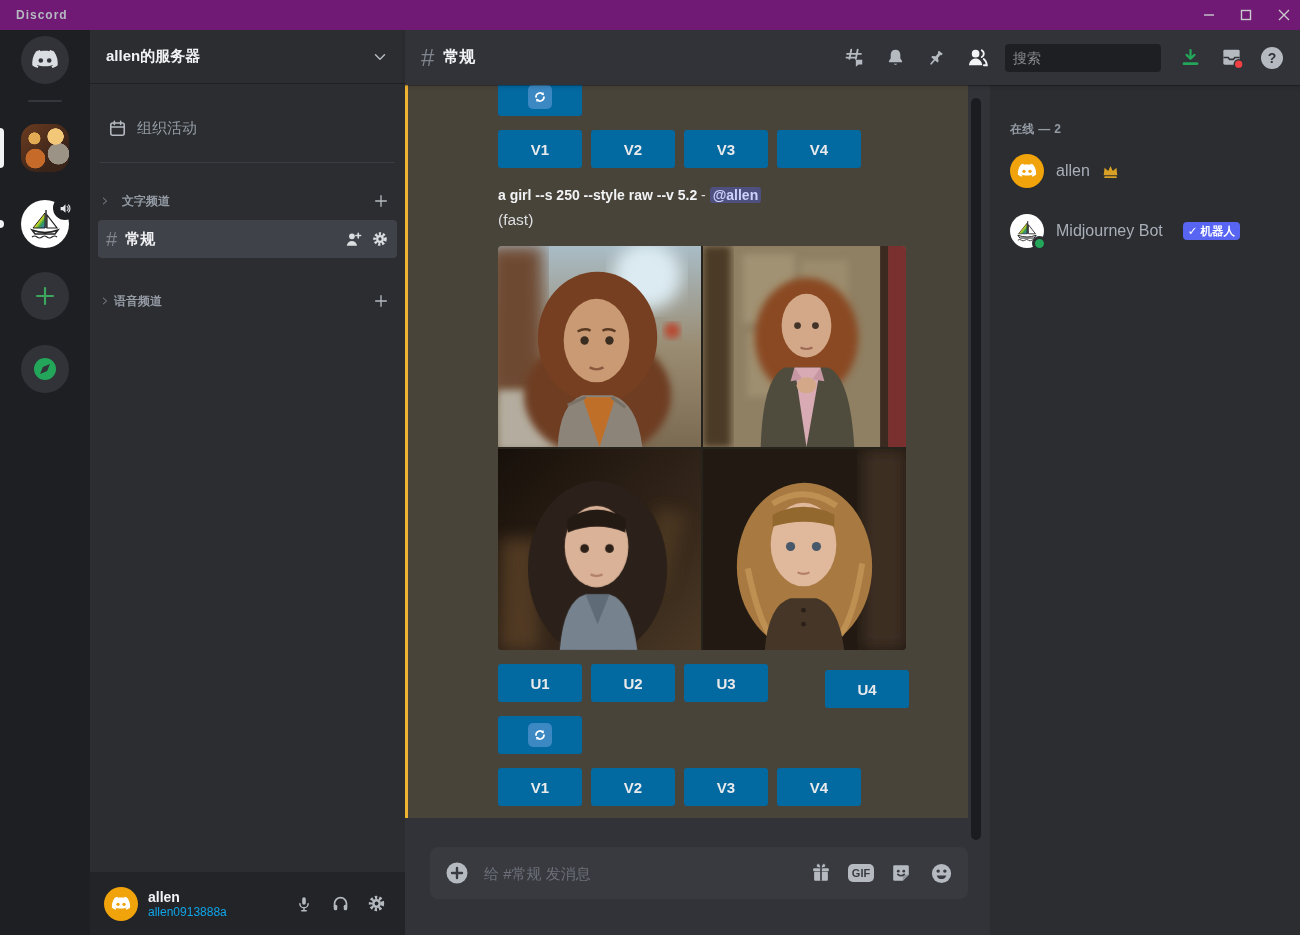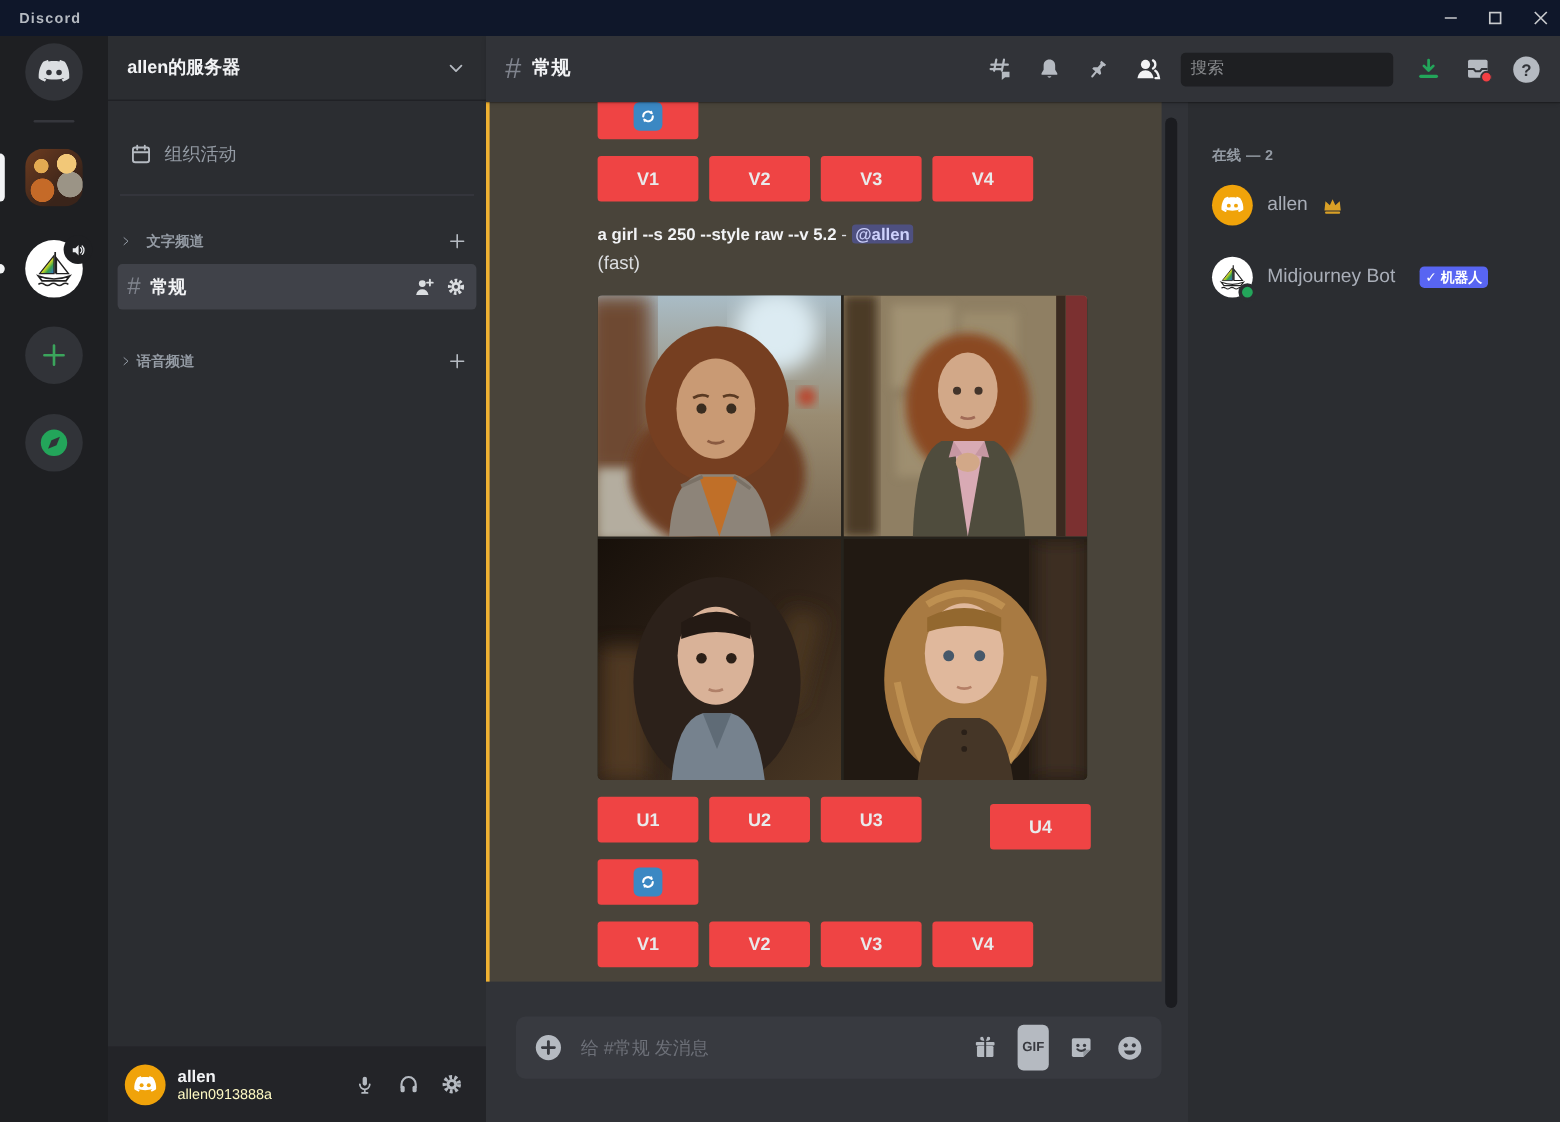--- a/index.html
+++ b/index.html
@@ -5,21 +5,21 @@
   * { box-sizing: border-box; margin: 0; padding: 0; }
   html,body { width:1300px; height:935px; }
   body {
     font-family: "Liberation Sans", "DejaVu Sans", sans-serif;
     background:#313338; overflow:hidden; position:relative;
     -webkit-font-smoothing:antialiased;
   }
   .abs { position:absolute; }
 
   
-  #titlebar { left:0; top:0; width:1300px; height:30px; background:#0f172a; z-index:50; }
+  #titlebar { left:0; top:0; width:1300px; height:30px; background:#701a75; z-index:50; }
   #wordmark { left:16px; top:8px; font-size:12px; font-weight:800; letter-spacing:1px; color:#b5bac1; }
   .winbtn { top:1px; width:30px; height:28px; display:flex; align-items:center; justify-content:center; }
   .winbtn svg { stroke:#c8cacd; stroke-width:1.4; fill:none; }
 
   
   #rail { left:0; top:30px; width:90px; height:905px; background:#1e1f22; }
   .rail-btn { left:21px; width:48px; height:48px; border-radius:50%; background:#313338;
               display:flex; align-items:center; justify-content:center; }
   #rail-divider { left:28px; top:70px; width:34px; height:2px; background:#35363c; border-radius:1px; }
   #srv-photo { left:21px; top:94px; width:48px; height:48px; border-radius:15px;
@@ -56,43 +56,43 @@
   #channel-pill .hash { color:#80848e; font-size:20px; font-weight:400; }
   #channel-pill .name { color:#f2f3f5; font-size:15px; font-weight:700; flex:1; }
   #channel-pill svg { flex:none; }
 
   #user-bar { left:0; top:842px; width:315px; height:63px; background:#232428;
       display:flex; align-items:center; padding:0 16px 0 14px; gap:10px; }
   #user-avatar { width:34px; height:34px; border-radius:50%; background:#f0a30a;
       display:flex; align-items:center; justify-content:center; flex:none; }
   #user-texts { flex:1; min-width:0; }
   #user-name { color:#f2f3f5; font-size:14px; font-weight:600; line-height:16px; }
-  #user-tag  { color:#fef9c3; font-size:12px; line-height:14px; }
+  #user-tag  { color:#0ea5e9; font-size:12px; line-height:14px; }
   .ubtn { width:26px; height:26px; display:flex; align-items:center; justify-content:center; }
 
   
   #chat-header { left:405px; top:30px; width:895px; height:55px; background:#313338; z-index:10;
       display:flex; align-items:center; padding:0 16px;
       box-shadow:0 1px 0 rgba(0,0,0,.25), 0 2px 4px rgba(0,0,0,.15); }
   #chat-header .hash { color:#80848e; font-size:24px; font-weight:400; }
   #chat-header .cname { color:#f2f3f5; font-size:16px; font-weight:700; margin-left:9px; }
   #chat-header .grow { flex:1; }
   .hicon { width:24px; height:24px; margin-left:17px; display:flex; align-items:center; justify-content:center; }
-  #search-box { margin-left:16px; width:177px; height:28px; background:#1e1f22; border-radius:4px;
-      display:flex; align-items:center; padding:0 8px;font-family:Liberation Serif, serif; }
+  #search-box { margin-left:16px; width:156px; height:28px; background:#1e1f22; border-radius:4px;
+      display:flex; align-items:center; padding:0 8px; }
   #search-box input { flex:1; background:transparent; border:none; outline:none;
       color:#dbdee1; font-size:14px; font-family:inherit; }
   #search-box input::placeholder { color:#87898c; }
   #help-circle { width:22px; height:22px; border-radius:50%; background:#b5bac1; color:#313338;
       font-weight:800; font-size:14px; display:flex; align-items:center; justify-content:center; }
 
   
   #chat-area { left:405px; top:85px; width:585px; height:850px; background:#313338; overflow:hidden; }
   #highlight { left:0; top:0; width:563px; height:733px; background:#49443a; border-left:3px solid #f0b232; }
-  .mj-btn { position:absolute; width:84px; height:38px; background:#ef4444; border:none; border-radius:3px;
+  .mj-btn { position:absolute; width:84px; height:38px; background:#0369a1; border:none; border-radius:3px;
       color:#e9eaeb; font-weight:700; font-size:15px; font-family:inherit;
       display:flex; align-items:center; justify-content:center; }
   .refresh-glyph { width:24px; height:24px; border-radius:5px; background:#3b88c3;
       display:flex; align-items:center; justify-content:center; }
   .refresh-glyph svg { stroke:#fff; fill:none; stroke-width:2.4; stroke-linecap:round; }
   #prompt-line1 { left:90px; top:99px; width:430px; color:#f2f3f5; font-size:14px; font-weight:700; line-height:22px; }
   #prompt-line2 { left:90px; top:124px; color:#dcdee1; font-size:15.5px; font-weight:400; line-height:22px; }
   .mention { background:rgba(88,101,242,.38); color:#cdd1fb; border-radius:3px; padding:0 3px; font-weight:700; }
   .dash-sep { font-weight:400; color:#dcdee1; }
 
@@ -102,21 +102,21 @@
 
   #scroll-thumb { left:566px; top:13px; width:10px; height:742px; border-radius:5px; background:#1b1c20; }
 
   
   #input-bar { left:25px; top:762px; width:538px; height:52px; background:#383a40; border-radius:8px;
       display:flex; align-items:center; padding:0 14px; gap:14px; }
   #input-bar input { flex:1; background:transparent; border:none; outline:none;
       color:#dbdee1; font-size:15px; font-family:inherit; }
   #input-bar input::placeholder { color:#6d7078; }
   .inicon { width:26px; height:26px; display:flex; align-items:center; justify-content:center; flex:none; }
-  #gif-chip { width:32px; height:38px; background:#b5bac1; border-radius:5px; color:#383a40;
+  #gif-chip { width:32px; height:18px; background:#b5bac1; border-radius:5px; color:#383a40;
       font-size:11px; font-weight:800; display:flex; align-items:center; justify-content:center; }
 
   
   #members { left:990px; top:85px; width:310px; height:850px; background:#2b2d31; }
   #online-label { left:20px; top:36px; color:#949ba4; font-size:12px; font-weight:700; letter-spacing:.3px; }
   .member-row { left:12px; width:286px; height:44px; border-radius:4px;
       display:flex; align-items:center; gap:12px; padding:0 8px; }
   #member-allen { top:64px; }
   #member-mj    { top:124px; }
   .m-avatar { width:34px; height:34px; border-radius:50%; position:relative; flex:none;

